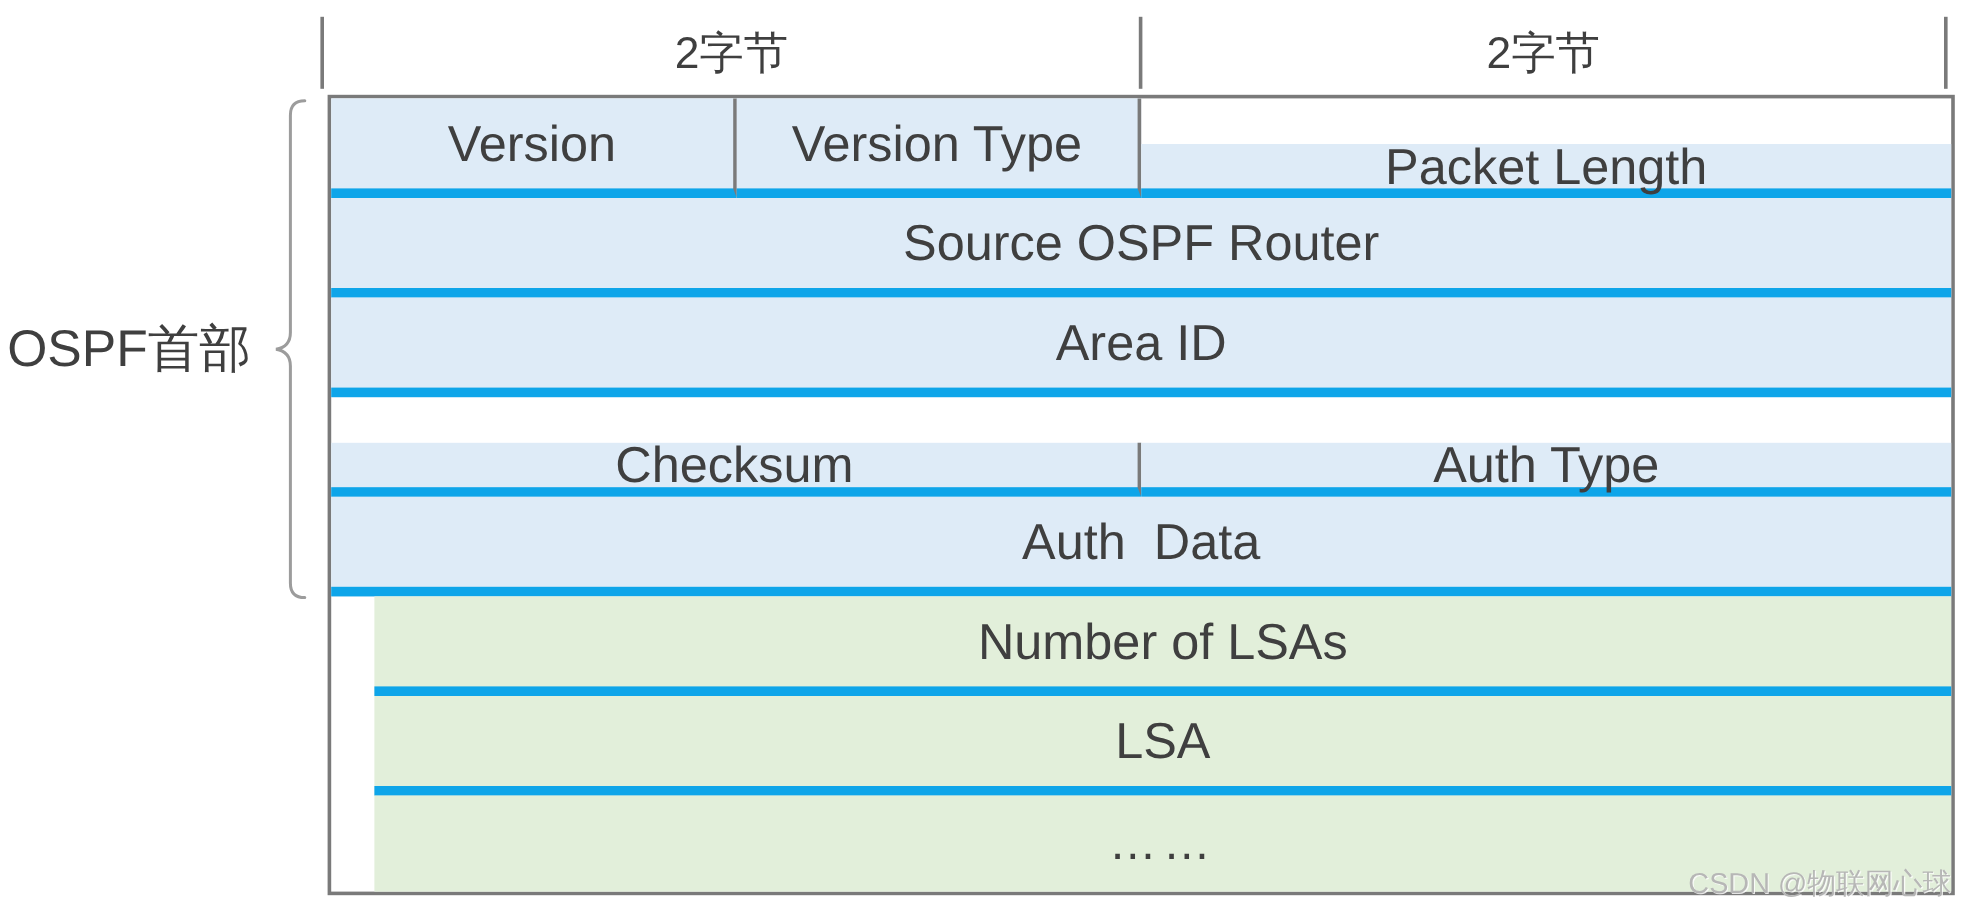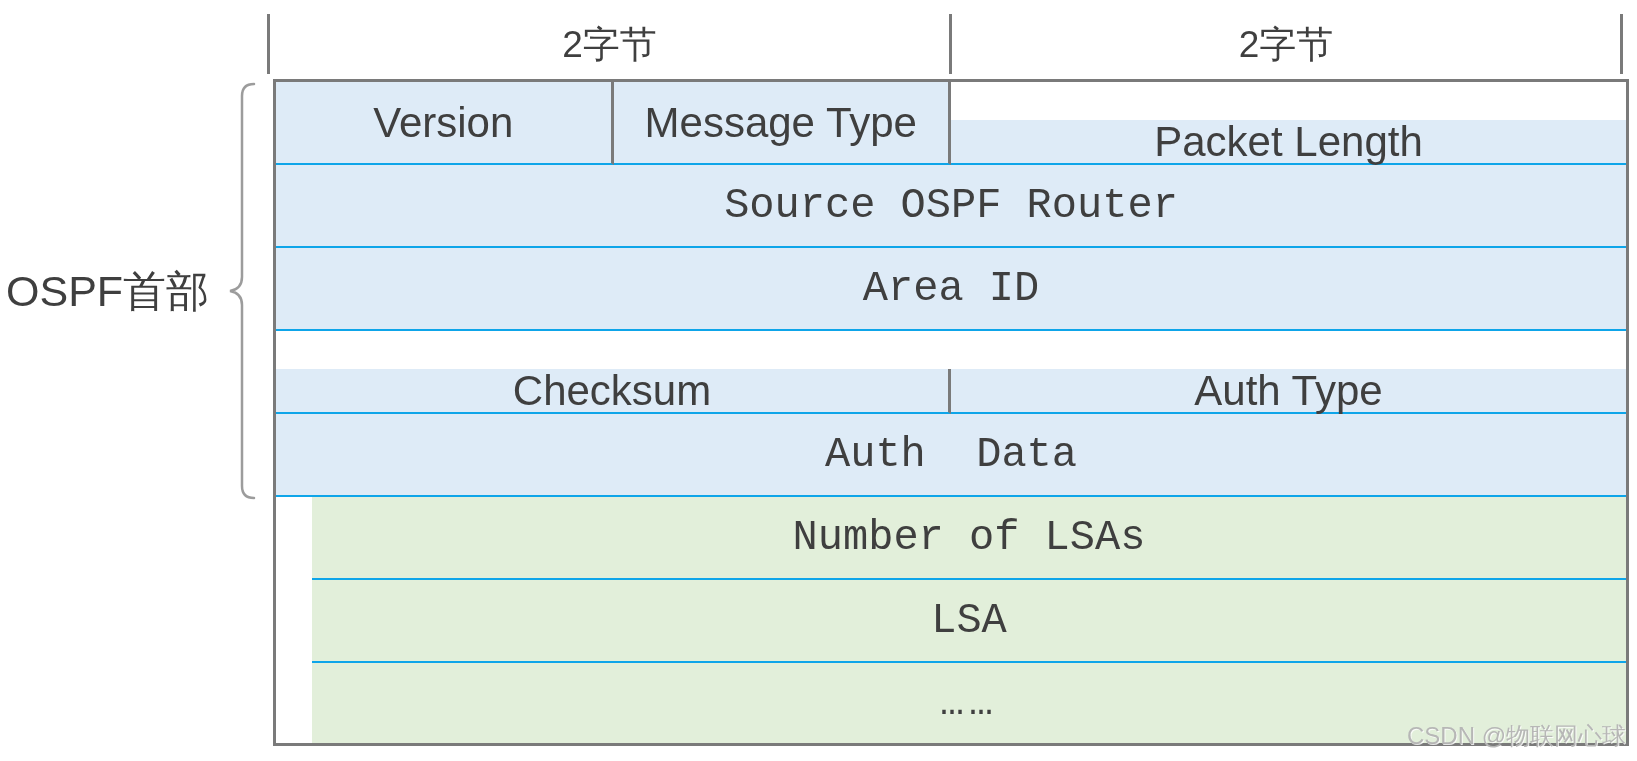--- a/index.html
+++ b/index.html
@@ -36,23 +36,23 @@
   .cell{
     box-sizing:border-box;
     display:flex;align-items:center;justify-content:center;
     font-size:42px;color:#3f3f3f;
     white-space:pre;
     border-color:#7a7a7a;
   }
   .fill-header{background:#deebf7;}
   .fill-lsa{background:#e2efda;margin-left:36px;}
   .span2{grid-column:span 2;margin-top:38px;}
-  .span4{grid-column:span 4;font-family:Liberation Mono, monospace;}
+  .span4{grid-column:span 4;}
   .br{border-right:3px solid #7a7a7a;}
-  .bb{border-bottom:2px solid #0ea5e9;}
+  .bb{border-bottom:8px solid #0ea5e9;}
   .cell-dots{letter-spacing:5px;font-size:40px;}
 
   
   .brace-svg{position:absolute;left:226px;top:82px;}
   .side-label{
     position:absolute;left:6px;top:265px;
     font-size:43px;line-height:52px;color:#3f3f3f;
     white-space:pre;
   }
   
@@ -76,21 +76,21 @@
   <div class="collabel collabel-right">2字节</div>
 
   <svg class="brace-svg" width="30" height="418" viewBox="0 0 30 418">
     <path d="M28,2 Q16,2 16,14 L16,195 Q16,207 4,209 Q16,211 16,223 L16,404 Q16,416 28,416" fill="none" stroke="#9c9c9c" stroke-width="2.5" stroke-linecap="round"></path>
   </svg>
 
   <div class="side-label">OSPF首部</div>
 
   <div class="ptable">
     <div class="cell fill-header br bb">Version</div>
-    <div class="cell fill-header br bb">Message Type</div>
+    <div class="cell fill-header br bb">Version Type</div>
     <div class="cell fill-header bb span2">Packet Length</div>
 
     <div class="cell fill-header bb span4">Source OSPF Router</div>
 
     <div class="cell fill-header bb span4">Area ID</div>
 
     <div class="cell fill-header br bb span2">Checksum</div>
     <div class="cell fill-header bb span2">Auth Type</div>
 
     <div class="cell fill-header bb span4">Auth  Data</div>

